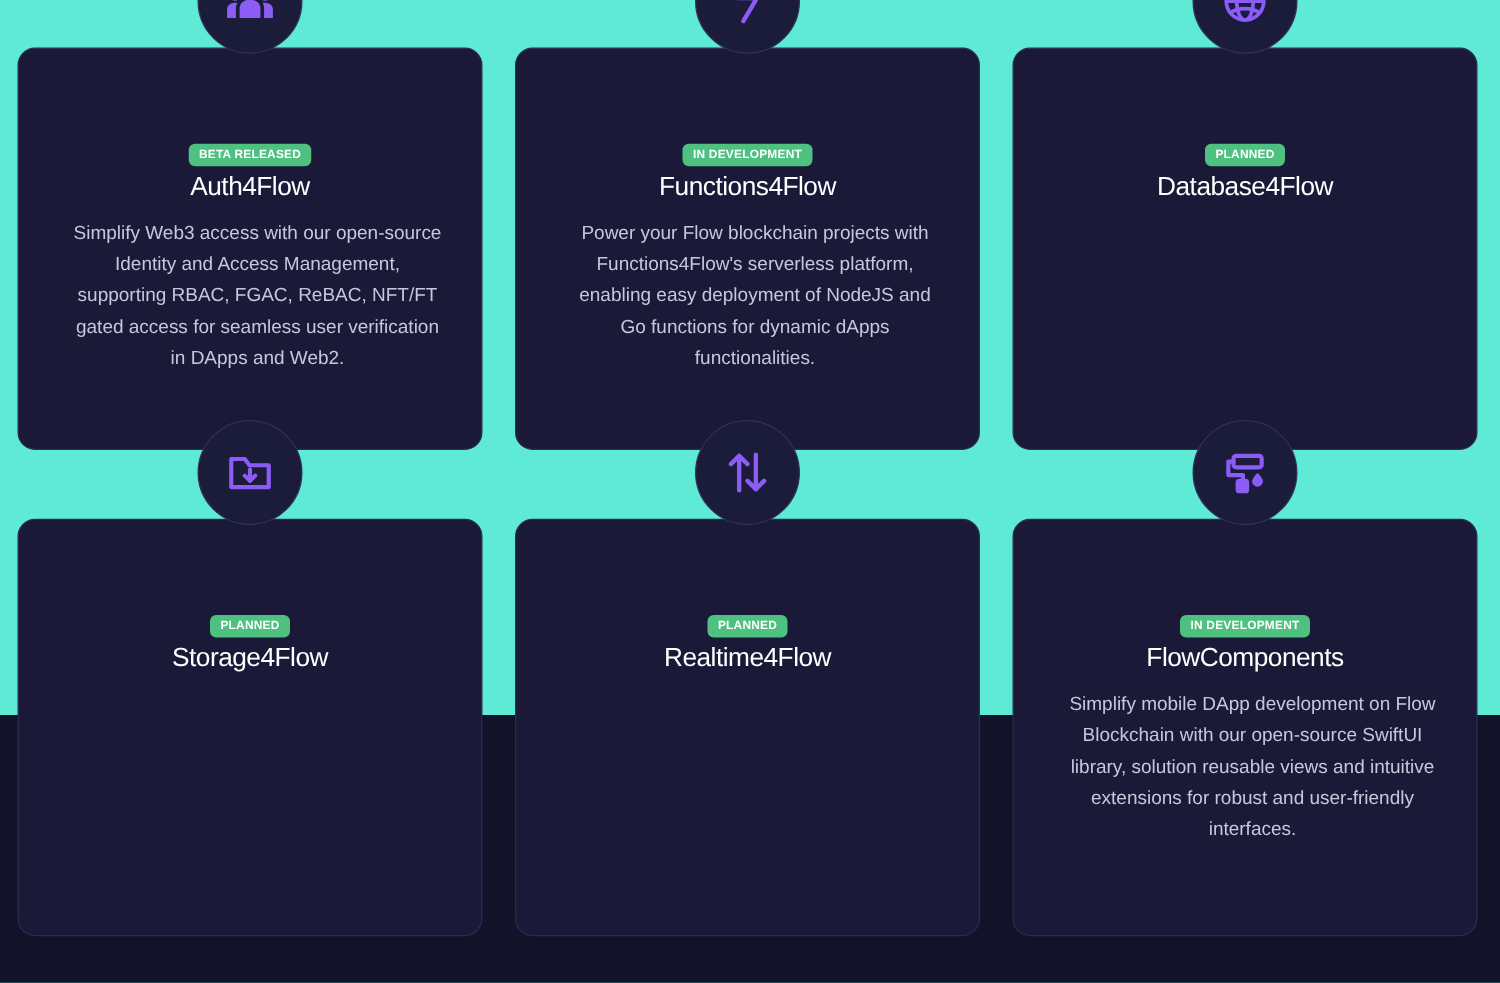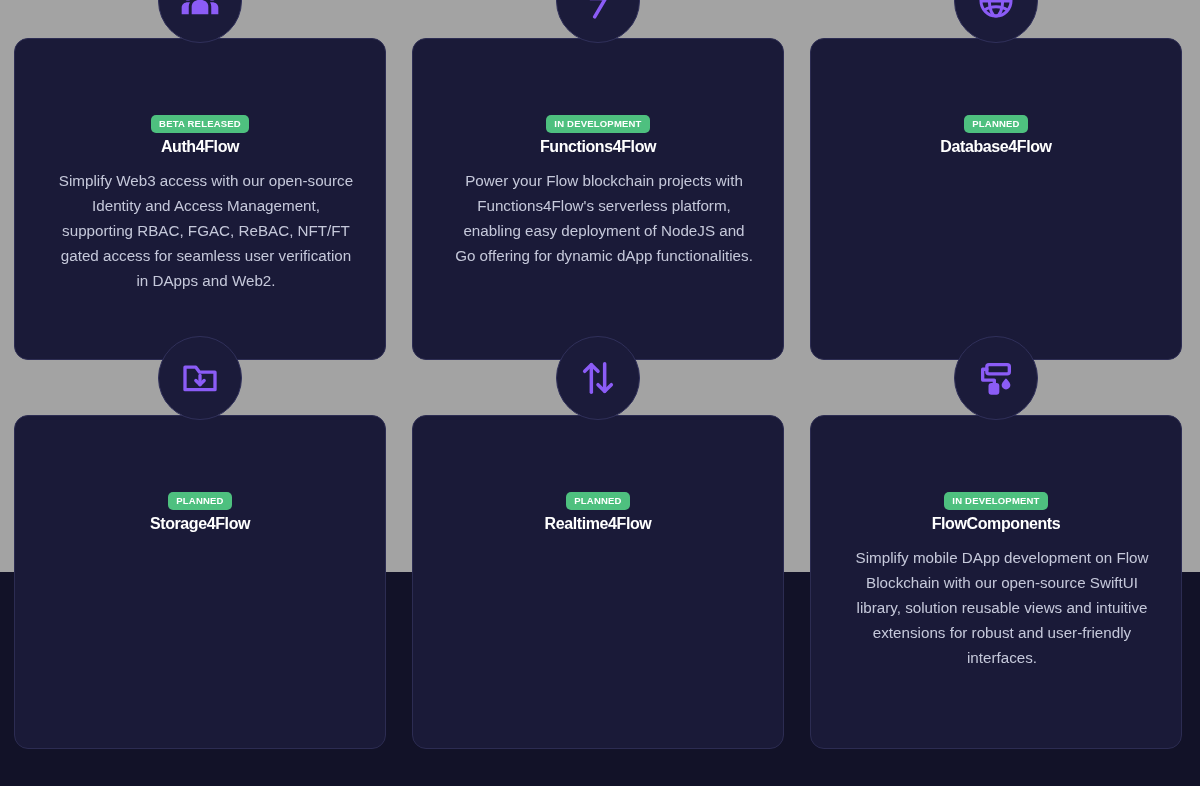--- a/index.html
+++ b/index.html
@@ -9,21 +9,21 @@
     height: 786px;
     background: #121228;
     font-family: "Liberation Sans", sans-serif;
     overflow: hidden;
   }
 
   #board {
     position: relative;
     width: 1200px;
     height: 572px;
-    background: #a3a3a3;
+    background: #5eead4;
   }
 
   .grid {
     position: absolute;
     left: 14px;
     top: 0px;
     width: 1172px;
     display: grid;
     grid-template-columns: repeat(3, 372px);
     column-gap: 26px;
@@ -69,22 +69,22 @@
     letter-spacing: 0.2px;
     padding: 4px 8px 4px 8px;
     border-radius: 5px;
     line-height: 1;
     margin-bottom: 5px;
     white-space: nowrap;
   }
 
   .title {
     color: #ffffff;
-    font-size: 16px;
-    font-weight: bold;
+    font-size: 21px;
+    font-weight: normal;
     letter-spacing: -0.4px;
     margin-bottom: 12px;
     white-space: nowrap;
   }
 
   .desc {
     color: #c5c8da;
     font-size: 15.2px;
     line-height: 25px;
     text-align: center;
@@ -117,21 +117,21 @@
 
     <div class="card">
       <div class="icon-circle">
         <svg width="40" height="40" viewBox="0 0 48 48" fill="none" stroke="#8b5cf6" stroke-width="4.2" stroke-linejoin="round" stroke-linecap="round">
           <path d="M28 5 L15 21 H33 L20 43"></path>
           <path d="M28 5 L28 21"></path>
         </svg>
       </div>
       <span class="badge">IN DEVELOPMENT</span>
       <div class="title">Functions4Flow</div>
-      <div class="desc">Power your Flow blockchain projects with Functions4Flow's serverless platform, enabling easy deployment of NodeJS and Go offering for dynamic dApp functionalities.</div>
+      <div class="desc">Power your Flow blockchain projects with Functions4Flow's serverless platform, enabling easy deployment of NodeJS and Go functions for dynamic dApps functionalities.</div>
     </div>
 
     <div class="card">
       <div class="icon-circle">
         <svg width="40" height="40" viewBox="0 0 48 48" fill="none" stroke="#8b5cf6" stroke-width="3.6">
           <circle cx="24" cy="24" r="18"></circle>
           <ellipse cx="24" cy="24" rx="8" ry="18"></ellipse>
           <line x1="6" y1="24" x2="42" y2="24"></line>
           <path d="M10 13c3.8 2.6 8.6 4 14 4s10.2-1.4 14-4"></path>
           <path d="M10 35c3.8-2.6 8.6-4 14-4s10.2 1.4 14 4"></path>

